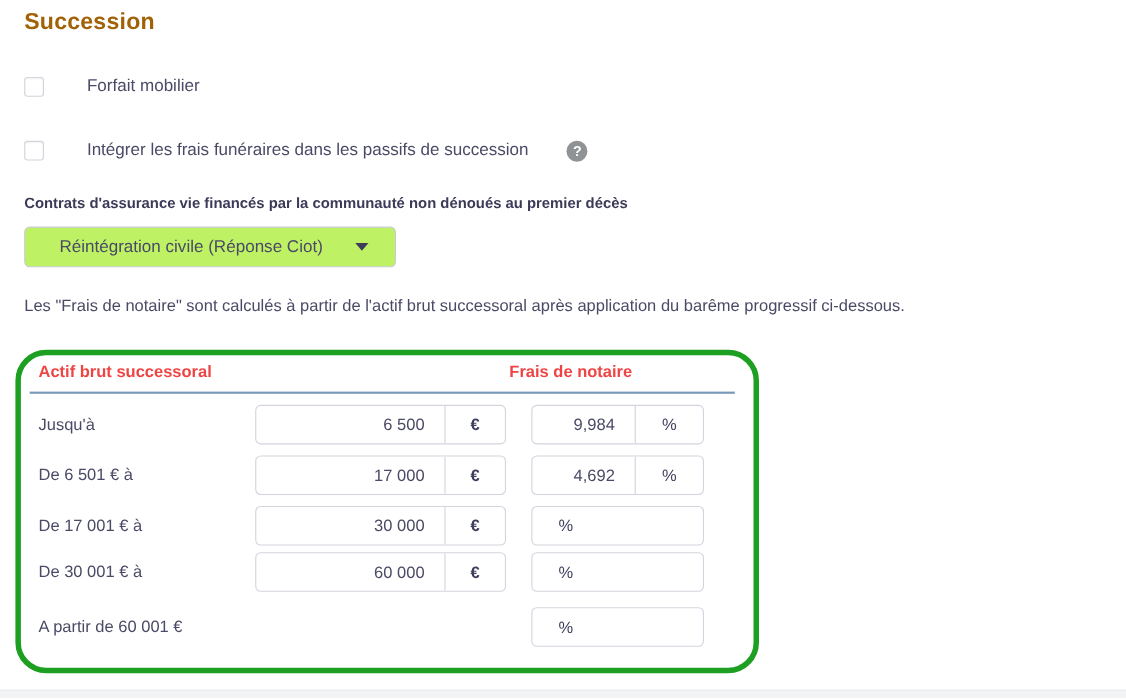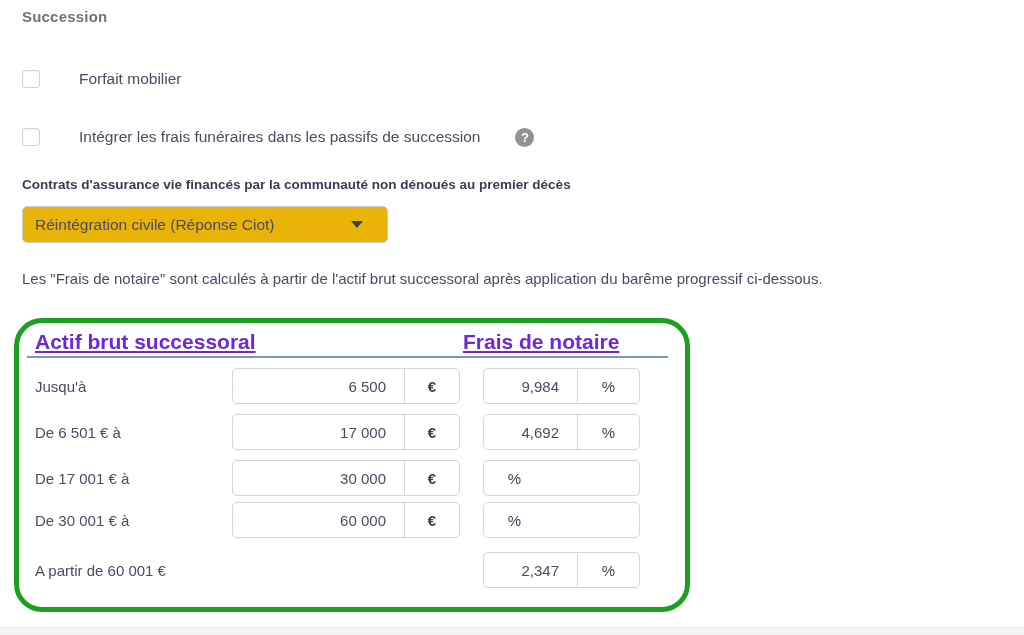--- a/index.html
+++ b/index.html
@@ -1,47 +1,47 @@
 <!DOCTYPE html>
 <html><head>
 <meta charset="utf-8">
 <style>
   * { margin:0; padding:0; box-sizing:border-box; }
   html,body { background:#ffffff; }
   body { font-family:"Liberation Sans", sans-serif; }
   .screen { position:relative; width:1024px; height:635px; background:#ffffff; overflow:hidden; }
 
-  .page-title { position:absolute; left:22px; top:8px; font-size:15px; font-weight:700;
-                color:#737373; letter-spacing:.2px; }
+  .page-title { position:absolute; left:22px; top:8px; font-size:21px; font-weight:700;
+                color:#a16207; letter-spacing:.2px; }
 
   .check-row { position:absolute; left:22px; display:flex; align-items:center; height:20px;gap:24px; }
   .checkbox { width:18px; height:18px; border:1px solid #d2d3dc; border-radius:3px;
               background:#fff; box-shadow:inset 0 1px 2px rgba(0,0,0,.05); flex:0 0 auto;
               margin-right:15px; cursor:pointer; }
   .check-label { font-size:15.5px; color:#4a4a66; }
   .help { width:19px; height:19px; border-radius:50%; background:#8f9396; color:#ffffff;
           font-size:13px; font-weight:700; display:flex; align-items:center;
           justify-content:center; margin-left:11px; cursor:pointer; }
 
   .field-label { position:absolute; left:22px; top:177px; font-size:13.5px; font-weight:700;
                  color:#3b3b58; }
 
-  .select { position:absolute; left:22px; top:206px; width:366px; height:37px;
-            border:1px solid #c9cbd3; border-radius:5px; background:#eab308;
-            display:flex; align-items:center; padding-left:12px; cursor:pointer; }
+  .select { position:absolute; left:22px; top:206px; width:338px; height:37px;
+            border:1px solid #c9cbd3; border-radius:5px; background:#bef264;
+            display:flex; align-items:center; padding-left:31px; cursor:pointer; }
   .select-value { font-size:15.5px; color:#4a4a66; flex:1; }
   .select-arrow { width:0; height:0; border-left:6px solid transparent;
                   border-right:6px solid transparent; border-top:7px solid #3d3d5a;
                   margin-right:24px; }
 
   .note { position:absolute; left:22px; top:270px; font-size:15px; color:#4a4a66; }
 
   .bareme { position:absolute; left:14px; top:318px; width:676px; height:294px;
             border:5px solid #1d9f21; border-radius:28px; background:#fff; }
-  .th { position:absolute; top:7px; font-size:21px; font-weight:700; color:#6d28d9;text-decoration:underline; }
+  .th { position:absolute; top:7px; font-size:15px; font-weight:700; color:#ef4444; }
   .th-asset { left:16px; }
   .th-fees { left:444px; }
   .hdr-divider { position:absolute; left:8px; top:33px; width:641px; height:2px;
                  background:#7a99ba; }
 
   .trow { position:absolute; left:0; width:100%; height:36px; }
   .row-label { position:absolute; left:16px; top:50%; transform:translateY(-50%);
                font-size:15px; color:#4a4a66; white-space:nowrap; }
   .igroup { position:absolute; top:0; height:36px; border:1px solid #d3d4dd;
             border-radius:5px; background:#fff; display:flex; overflow:hidden; }
@@ -132,20 +132,19 @@
         <span class="isuffix">€</span>
       </div>
       <div class="igroup rate">
         <span class="isuffix">%</span>
       </div>
     </div>
 
     <div class="trow" style="top:229px">
       <span class="row-label">A partir de 60 001 €</span>
       <div class="igroup rate">
-        <span class="ival">2,347</span>
         <span class="isuffix">%</span>
       </div>
     </div>
   </div>
 
   <div class="bottom-strip"></div>
 </div>
 
 </body></html>

